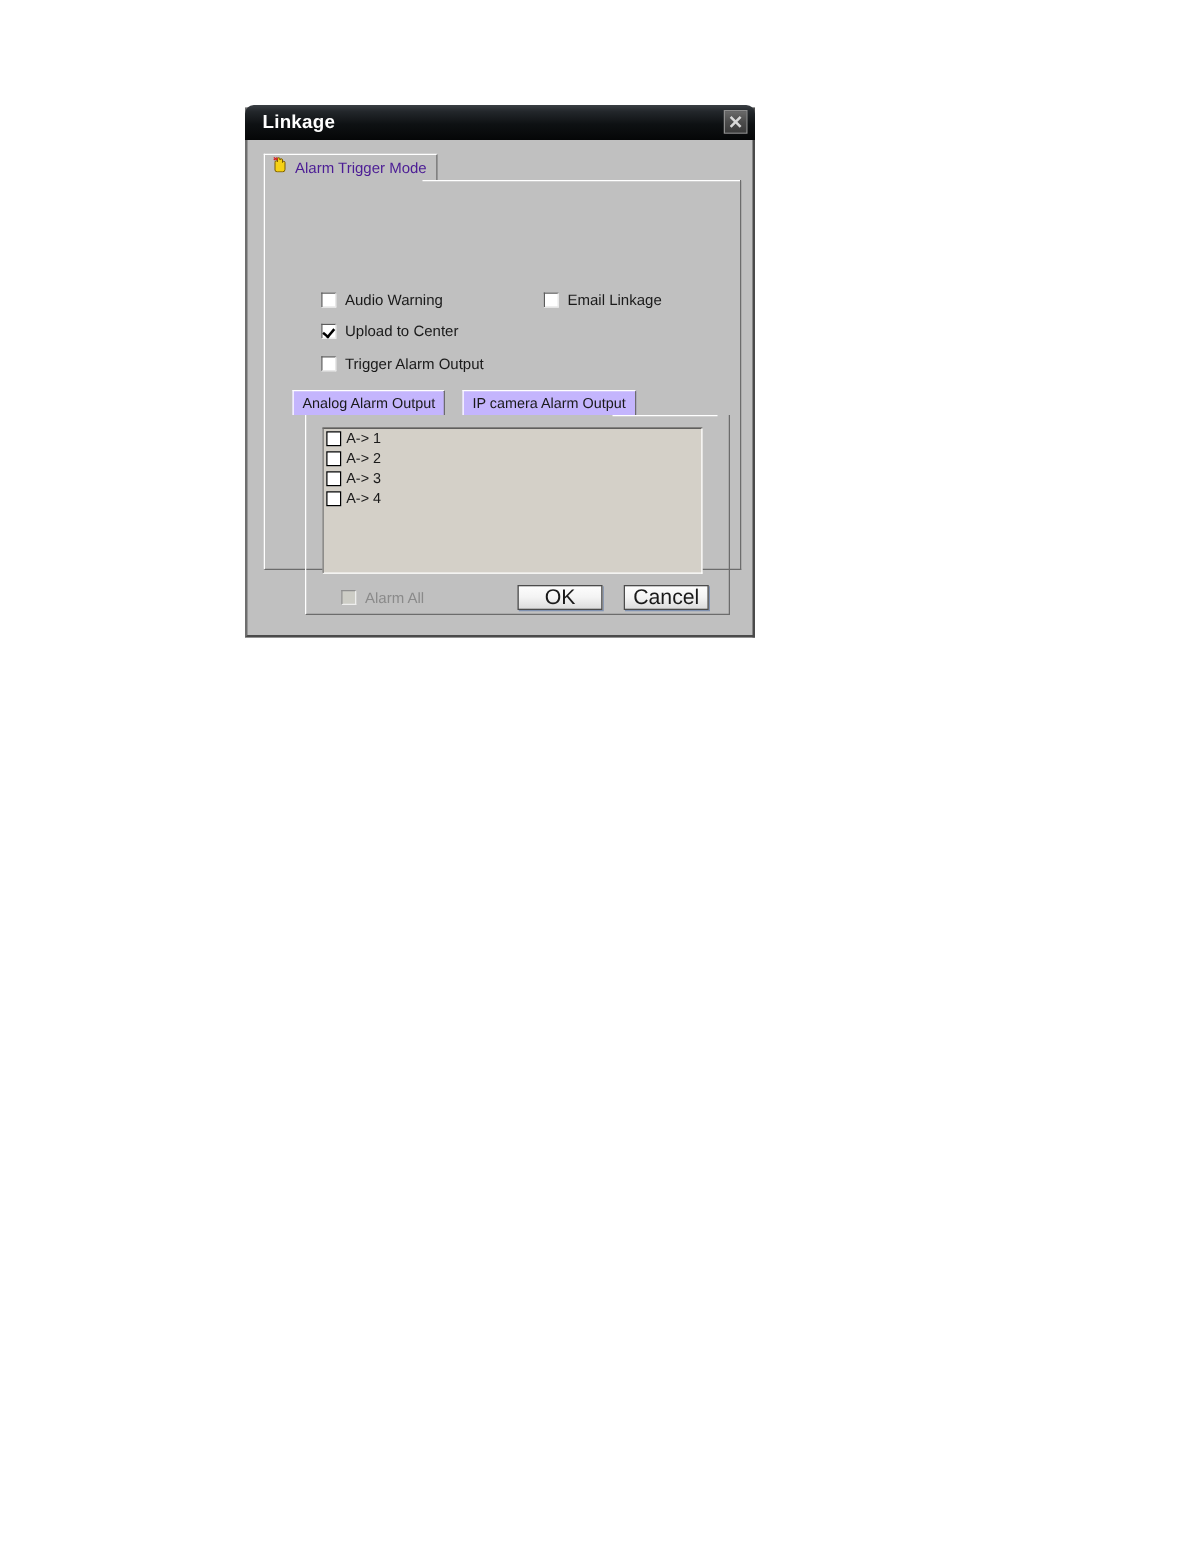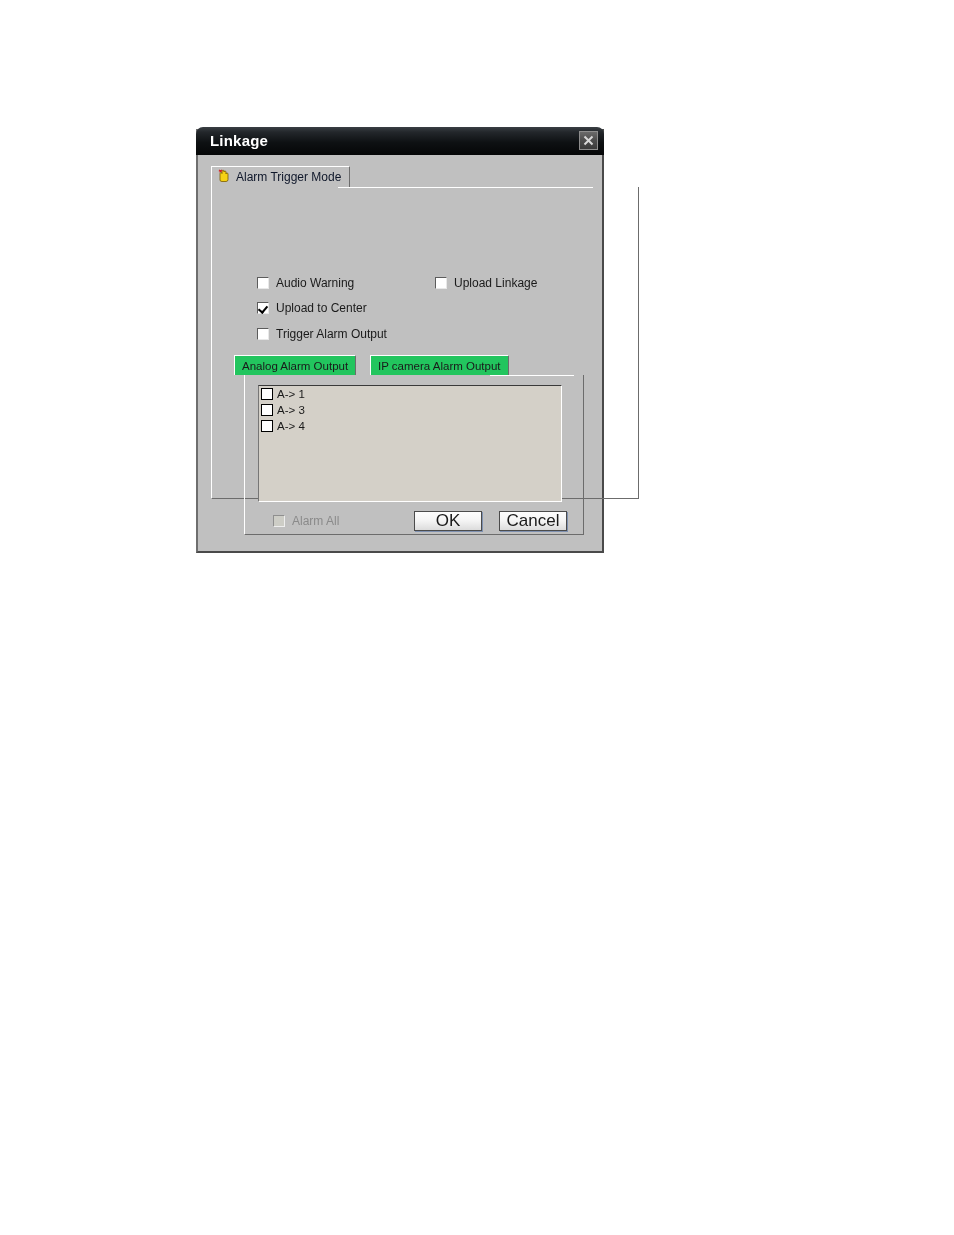--- a/index.html
+++ b/index.html
@@ -20,21 +20,20 @@
     position: absolute;
     left: 196px;
     top: 86px;
     width: 408px;
     height: 424px;
     background: #c0c0c0;
     border-left: 2px solid #6e6e6e;
     border-right: 2px solid #4a4a4a;
     border-bottom: 2px solid #4a4a4a;
     box-sizing: border-box;
-    margin-top: 43px;
   }
 
   
   #titlebar {
     position: relative;
     height: 28px;
     background: linear-gradient(to bottom, #3a3f44 0%, #23272b 18%, #0e1113 55%, #050607 100%);
     border-top-left-radius: 7px;
     border-top-right-radius: 7px;
     margin: -2px -2px 0 -2px;
@@ -82,38 +81,38 @@
     border-right: 1px solid #6c6c6c;
     box-sizing: border-box;
     padding: 0 8px 0 6px;
     display: flex;
     align-items: center;
     gap: 6px;
     cursor: pointer;
   }
   .otab-label {
     font-size: 12px;
-    color: #0f172a;
+    color: #4c1d95;
     white-space: nowrap;
   }
   #outer-tab-underline {
     position: absolute;
     left: 140px;
     top: 58px;
     width: 255px;
     height: 1px;
     background: #ffffff;
   }
 
   
   #outer-tabbody {
     position: absolute;
     left: 13px;
     top: 58px;
-    width: 428px;
+    width: 382px;
     height: 312px;
     border-left: 1px solid #ffffff;
     border-right: 1px solid #6c6c6c;
     border-bottom: 1px solid #6c6c6c;
     box-sizing: border-box;
   }
 
   
   .cbrow {
     position: absolute;
@@ -180,21 +179,21 @@
     top: 0;
     height: 20px;
     box-sizing: border-box;
     display: flex;
     align-items: center;
     padding: 0 7px;
     font-size: 11.5px;
     color: #1a1a1a;
     white-space: nowrap;
     cursor: pointer;
-    background: #22c55e;
+    background: #c4b5fd;
     border-left: 1px solid #ffffff;
     border-top: 1px solid #ffffff;
     border-right: 1px solid #6c6c6c;
   }
   #itab-0 { left: 0; }
   #itab-1 { left: 136px; }
 
   #inner-tab-underline {
     position: absolute;
     left: 278px;
@@ -311,21 +310,21 @@
 
   <div id="outer-tabbody">
 
     <div class="cbrow" id="cb-audio">
       <span class="cbox"></span>
       <span class="cblabel">Audio Warning</span>
     </div>
 
     <div class="cbrow" id="cb-email">
       <span class="cbox"></span>
-      <span class="cblabel">Upload Linkage</span>
+      <span class="cblabel">Email Linkage</span>
     </div>
 
     <div class="cbrow" id="cb-upload">
       <span class="cbox checked"></span>
       <span class="cblabel">Upload to Center</span>
     </div>
 
     <div class="cbrow" id="cb-trigger">
       <span class="cbox"></span>
       <span class="cblabel">Trigger Alarm Output</span>
@@ -340,20 +339,24 @@
       </div>
     </div>
     <div id="inner-tab-underline"></div>
 
     <div id="inner-tabbody">
 
       <div id="listbox">
         <div class="litem">
           <span class="cbox bold"></span>
           <span class="cblabel">A-&gt; 1</span>
+        </div>
+        <div class="litem">
+          <span class="cbox bold"></span>
+          <span class="cblabel">A-&gt; 2</span>
         </div>
         <div class="litem">
           <span class="cbox bold"></span>
           <span class="cblabel">A-&gt; 3</span>
         </div>
         <div class="litem">
           <span class="cbox bold"></span>
           <span class="cblabel">A-&gt; 4</span>
         </div>
       </div>

